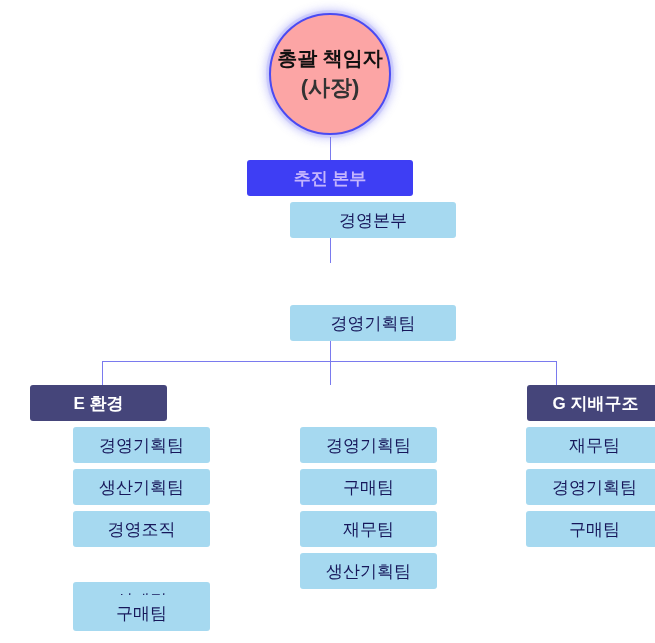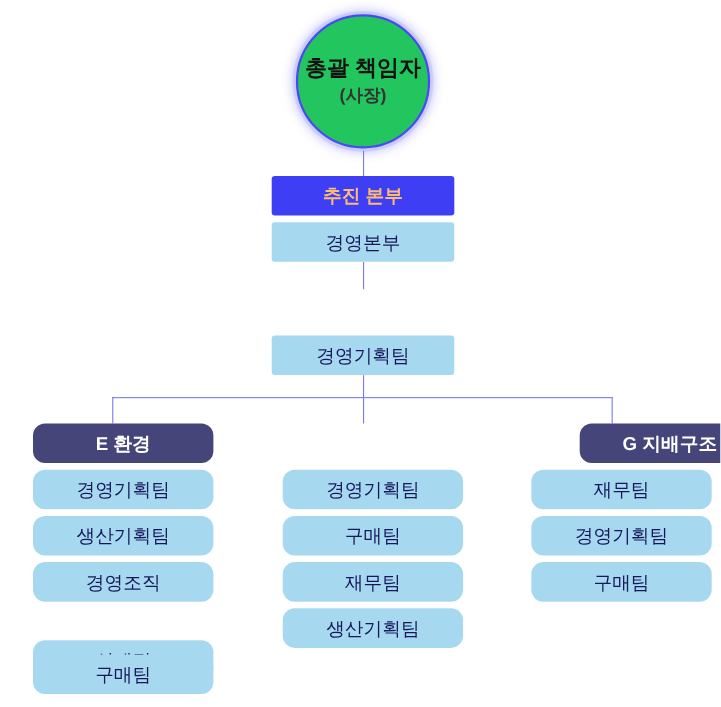--- a/index.html
+++ b/index.html
@@ -18,44 +18,44 @@
   .line { position: absolute; background: #7a7aee; }
   .vline { width: 1px; }
   .hline { height: 1px; }
 
   
   .circle {
     position: absolute;
     left: 269px; top: 13px;
     width: 122px; height: 122px;
     border-radius: 50%;
-    background: #22c55e;
+    background: #fca5a5;
     border: 2px solid #4a4af2;
     box-shadow: 0 0 0 3px rgba(74,74,242,0.10), 0 0 10px 3px rgba(74,74,242,0.35);
     display: flex; flex-direction: column;
     align-items: center; justify-content: center;
   }
   .root-title { font-size: 20px; font-weight: bold; color: #111111; line-height: 1.2; }
-  .root-sub   { font-size: 16px; font-weight: bold; color: #333333; margin-top: 3px; }
+  .root-sub   { font-size: 22px; font-weight: bold; color: #333333; margin-top: 3px; }
 
   
   .box {
     position: absolute;
     height: 36px;
     display: flex; align-items: center; justify-content: center;
     font-size: 17px;
     border-radius: 3px;
     white-space: nowrap;
   }
-  .box.blue  { background: #3e3ef4; color: #fdba74; font-weight: bold; }
-  .box.light { background: #a6d9f0; color: #17175a; font-weight: normal; }
+  .box.blue  { background: #3e3ef4; color: #c4b5fd; font-weight: bold; }
+  .box.light { background: #a6d9f0; color: #17175a; font-weight: normal; margin-left: 43px; }
   .box.navy  { background: #45457a; color: #ffffff; font-weight: bold; }
 
   .chain { width: 166px; left: 247px; }
-  .colbox { width: 164px; border-radius: 11px; }
+  .colbox { width: 137px; }
   .c1 { left: 30px; }
   .c2 { left: 257px; }
   .c3 { left: 483px; }
 </style>
 </head>
 <body>
 
 <div class="canvas">
 
   <div class="circle">

